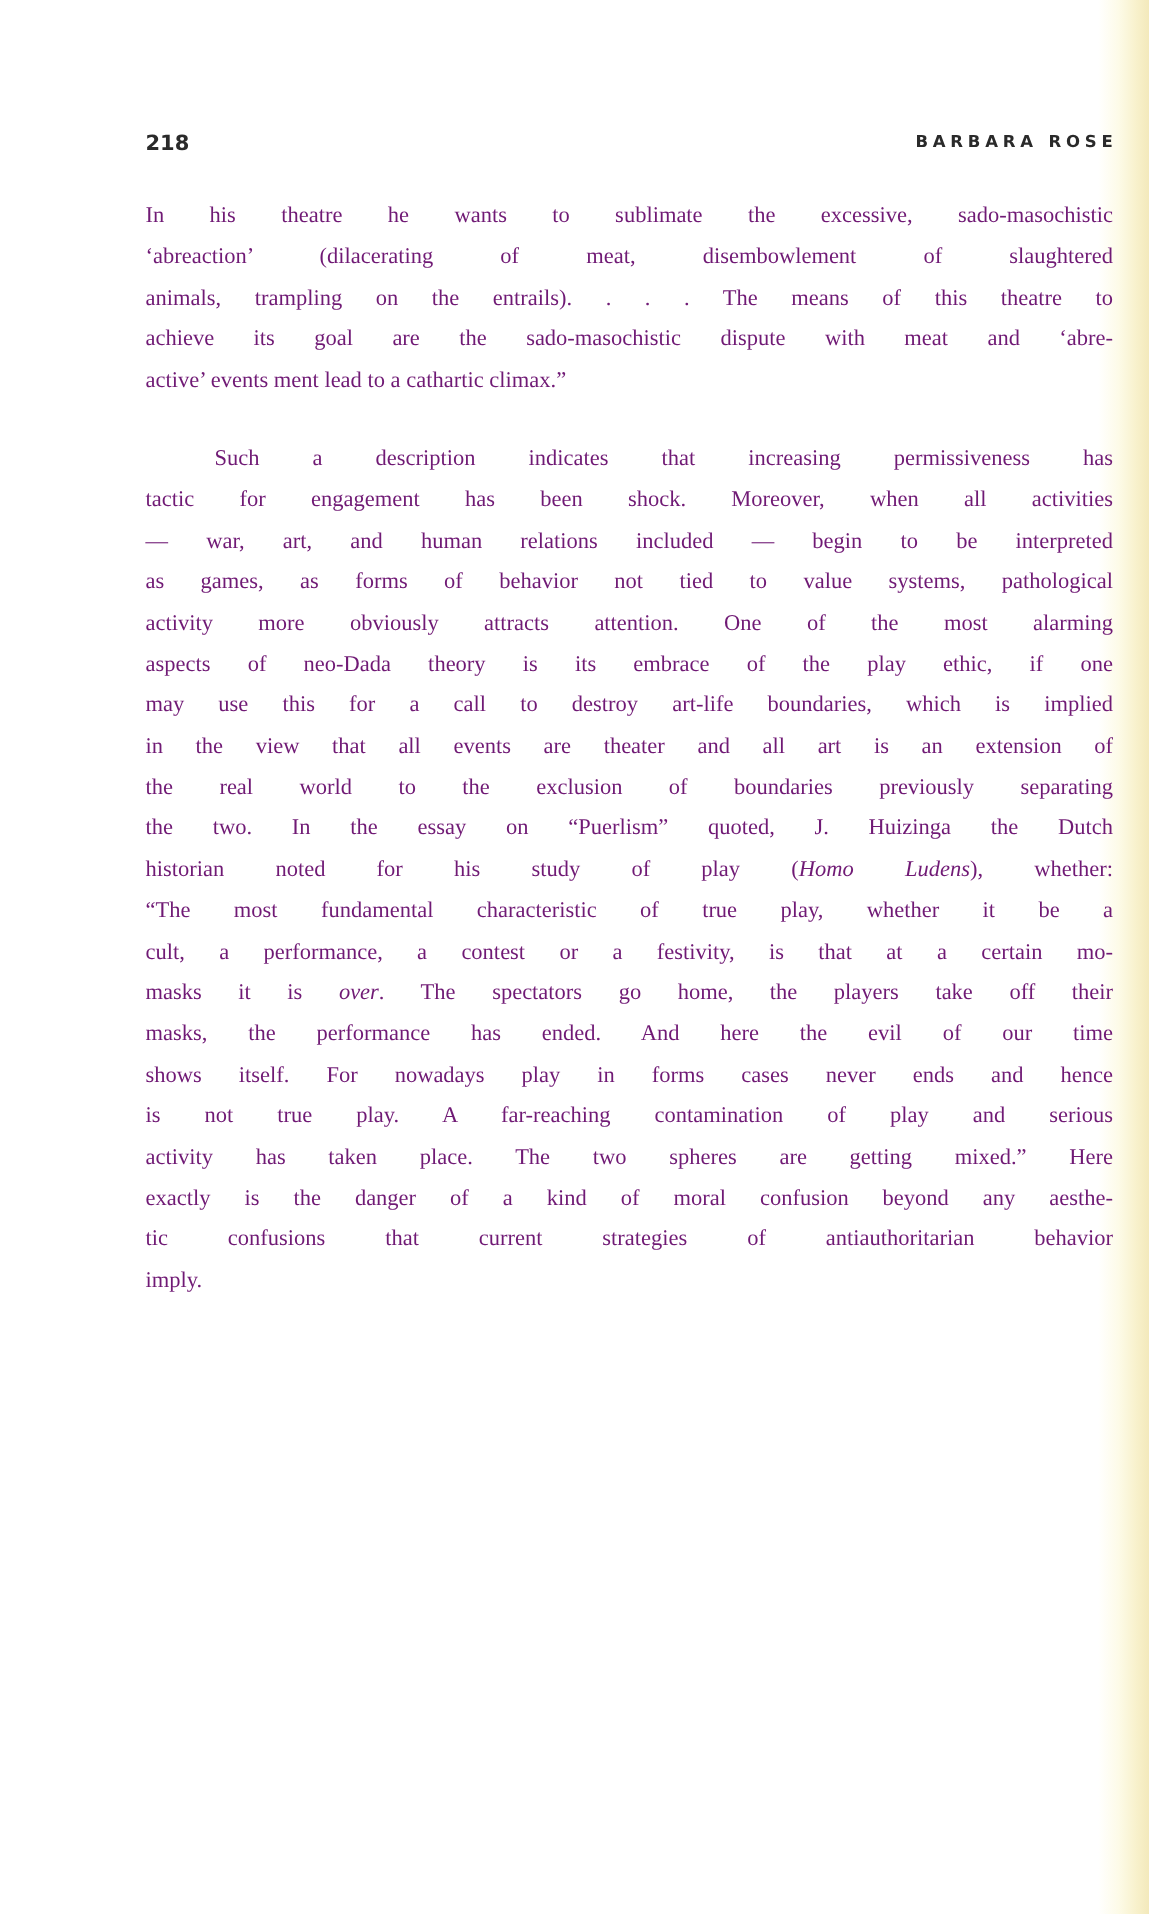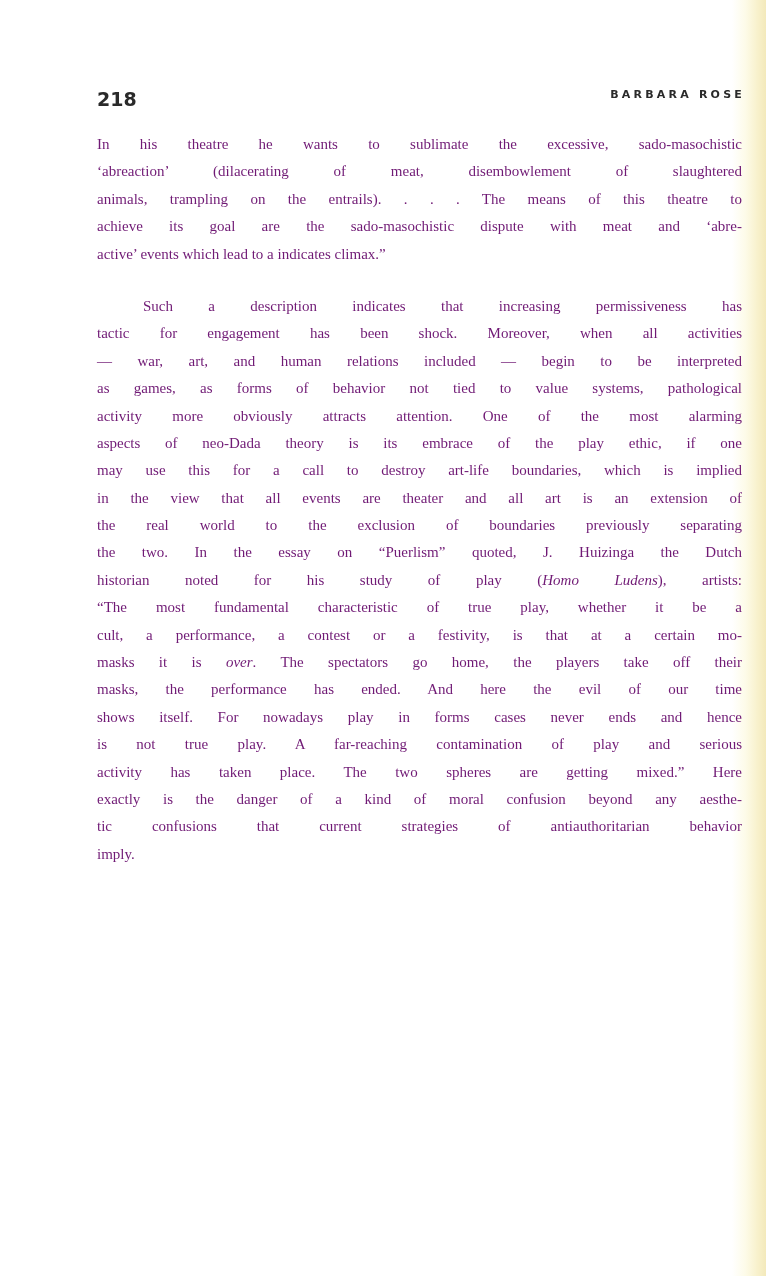--- a/index.html
+++ b/index.html
@@ -28,21 +28,21 @@
       width: 648px;
       height: 20px;
       font-family: "DejaVu Sans", sans-serif;
       font-weight: bold;
       color: #2a2a2a;
     }
     .page-number {
       position: absolute;
       left: 0;
       top: 0;
-      font-size: 19px;
+      font-size: 14px;
       letter-spacing: 0px;
     }
     .running-head {
       position: absolute;
       right: 0;
       top: 0;
       font-size: 11px;
       letter-spacing: 3.2px;
     }
     .body-text {
@@ -85,34 +85,34 @@
   <span class="page-number">218</span>
   <span class="running-head">BARBARA ROSE</span>
 </div>
 
 <div class="body-text">
   <div class="para">
     <span class="line">In his theatre he wants to sublimate the excessive, sado-masochistic</span>
     <span class="line">‘abreaction’ (dilacerating of meat, disembowlement of slaughtered</span>
     <span class="line">animals, trampling on the entrails). . . . The means of this theatre to</span>
     <span class="line">achieve its goal are the sado-masochistic dispute with meat and ‘abre-</span>
-    <span class="line last">active’ events which lead to a indicates climax.”</span>
+    <span class="line last">active’ events ment lead to a cathartic climax.”</span>
   </div>
   <div class="para">
     <span class="line first-indent">Such a description indicates that increasing permissiveness has</span>
     <span class="line">tactic for engagement has been shock. Moreover, when all activities</span>
     <span class="line">— war, art, and human relations included — begin to be interpreted</span>
     <span class="line">as games, as forms of behavior not tied to value systems, pathological</span>
     <span class="line">activity more obviously attracts attention. One of the most alarming</span>
     <span class="line">aspects of neo-Dada theory is its embrace of the play ethic, if one</span>
     <span class="line">may use this for a call to destroy art-life boundaries, which is implied</span>
     <span class="line">in the view that all events are theater and all art is an extension of</span>
     <span class="line">the real world to the exclusion of boundaries previously separating</span>
     <span class="line">the two. In the essay on “Puerlism” quoted, J. Huizinga the Dutch</span>
-    <span class="line"><span>historian noted for his study of play (</span><i>Homo Ludens</i><span>), artists:</span></span>
+    <span class="line"><span>historian noted for his study of play (</span><i>Homo Ludens</i><span>), whether:</span></span>
     <span class="line">“The most fundamental characteristic of true play, whether it be a</span>
     <span class="line">cult, a performance, a contest or a festivity, is that at a certain mo-</span>
     <span class="line"><span>masks it is </span><i>over</i><span>. The spectators go home, the players take off their</span></span>
     <span class="line">masks, the performance has ended. And here the evil of our time</span>
     <span class="line">shows itself. For nowadays play in forms cases never ends and hence</span>
     <span class="line">is not true play. A far-reaching contamination of play and serious</span>
     <span class="line">activity has taken place. The two spheres are getting mixed.” Here</span>
     <span class="line">exactly is the danger of a kind of moral confusion beyond any aesthe-</span>
     <span class="line">tic confusions that current strategies of antiauthoritarian behavior</span>
     <span class="line last">imply.</span>

